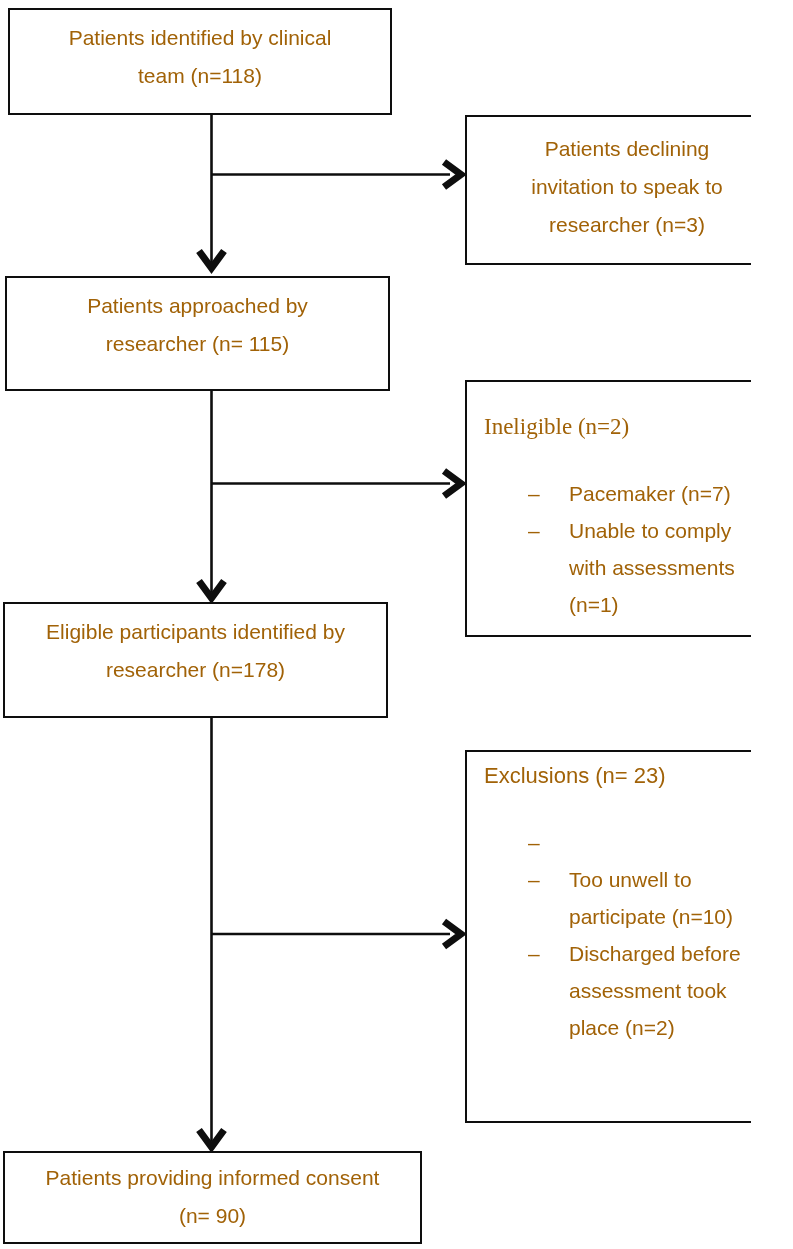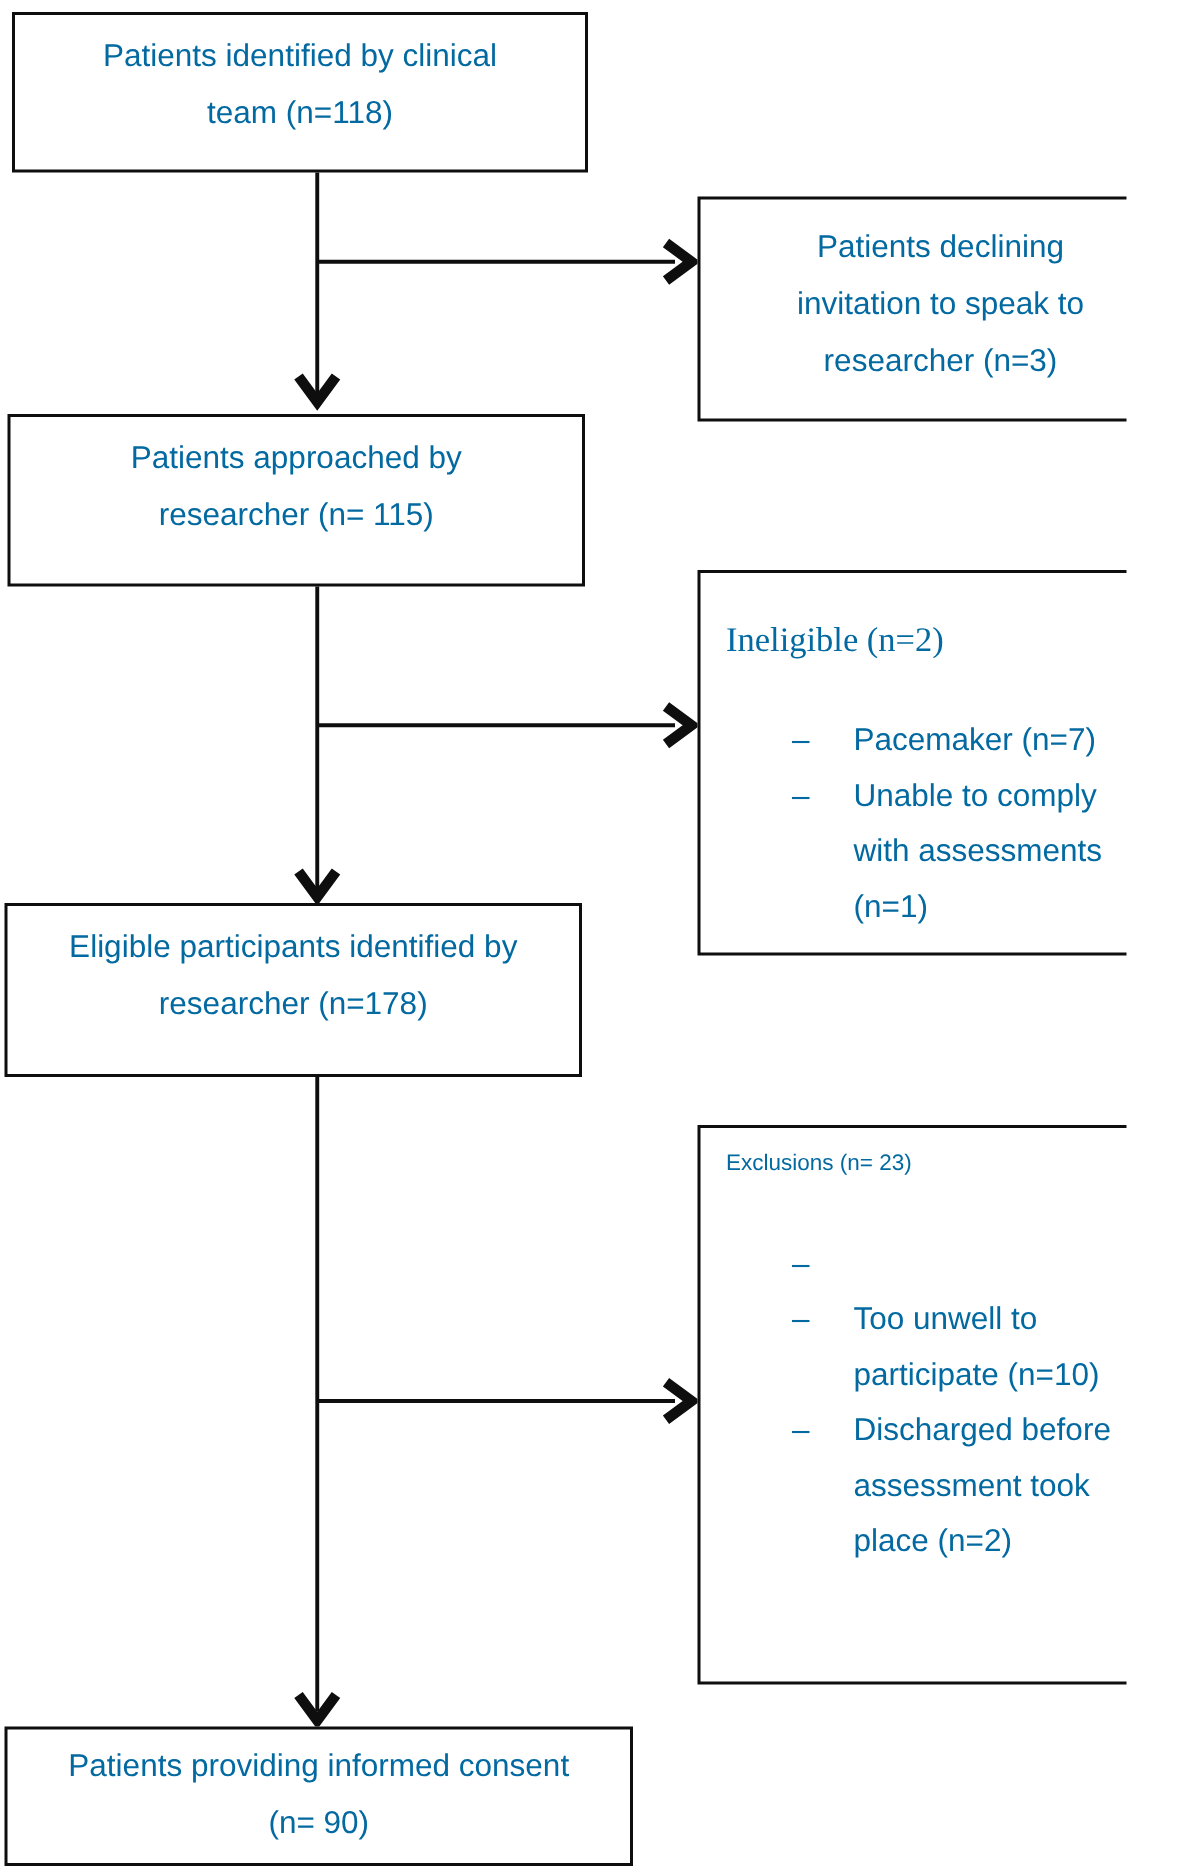--- a/index.html
+++ b/index.html
@@ -2,21 +2,21 @@
 <html><head>
 <meta charset="utf-8">
 <style>
   html, body { margin: 0; padding: 0; background: #ffffff; }
   .stage {
     position: relative;
     width: 751px;
     height: 1249px;
     background: #ffffff;
     font-family: "Liberation Sans", "DejaVu Sans", sans-serif;
-    color: #0369a1;
+    color: #a16207;
     overflow: hidden;
   }
   .overlay {
     position: absolute;
     left: 0; top: 0;
     width: 793px; height: 1249px;
     pointer-events: none;
   }
   .node {
     position: absolute;
@@ -26,21 +26,21 @@
   }
   .node-label {
     white-space: pre-line;
     text-align: center;
     font-size: 21px;
     line-height: 38px;
   }
   .pad-main { padding-top: 9px; }
   .pad-side { padding-top: 13px; }
   .side-title {
-    font-size: 15px;
+    font-size: 22px;
     line-height: 30px;
     padding: 9px 10px 0 17px;
     text-align: left;
   }
   .serif-title {
     font-family: "Liberation Serif", "DejaVu Serif", serif;
     font-size: 23px;
     margin-top: 21px;
   }
   .bullet-list { margin-top: 33px; }
@@ -104,21 +104,21 @@
   <div class="node" style="left:3px; top:602px; width:385px; height:116px;">
     <div class="node-label pad-main">Eligible participants identified by
 researcher (n=178)</div>
   </div>
 
   <div class="node" style="left:3px; top:1151px; width:419px; height:93px;">
     <div class="node-label pad-main" style="padding-top:6px;">Patients providing informed consent
 (n= 90)</div>
   </div>
 
-  <div class="node" style="left:465px; top:115px; width:324px; height:150px;margin-top:16px;">
+  <div class="node" style="left:465px; top:115px; width:324px; height:150px;">
     <div class="node-label pad-side">Patients declining
 invitation to speak to
 researcher (n=3)</div>
   </div>
 
   <div class="node" style="left:465px; top:380px; width:324px; height:257px;">
     <div class="side-title serif-title">Ineligible (n=2)</div>
     <div class="bullet-list">
       <div class="bullet-item">
         <span class="dash">–</span>

